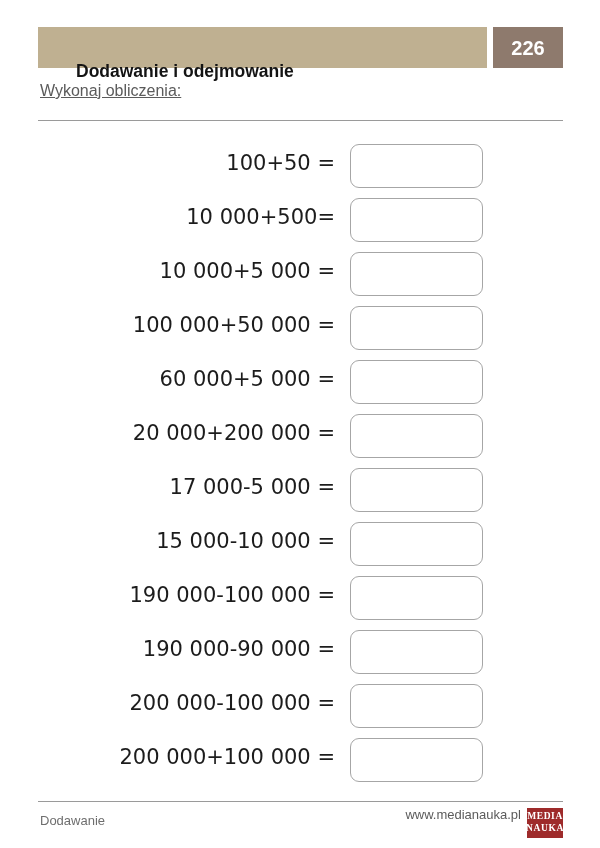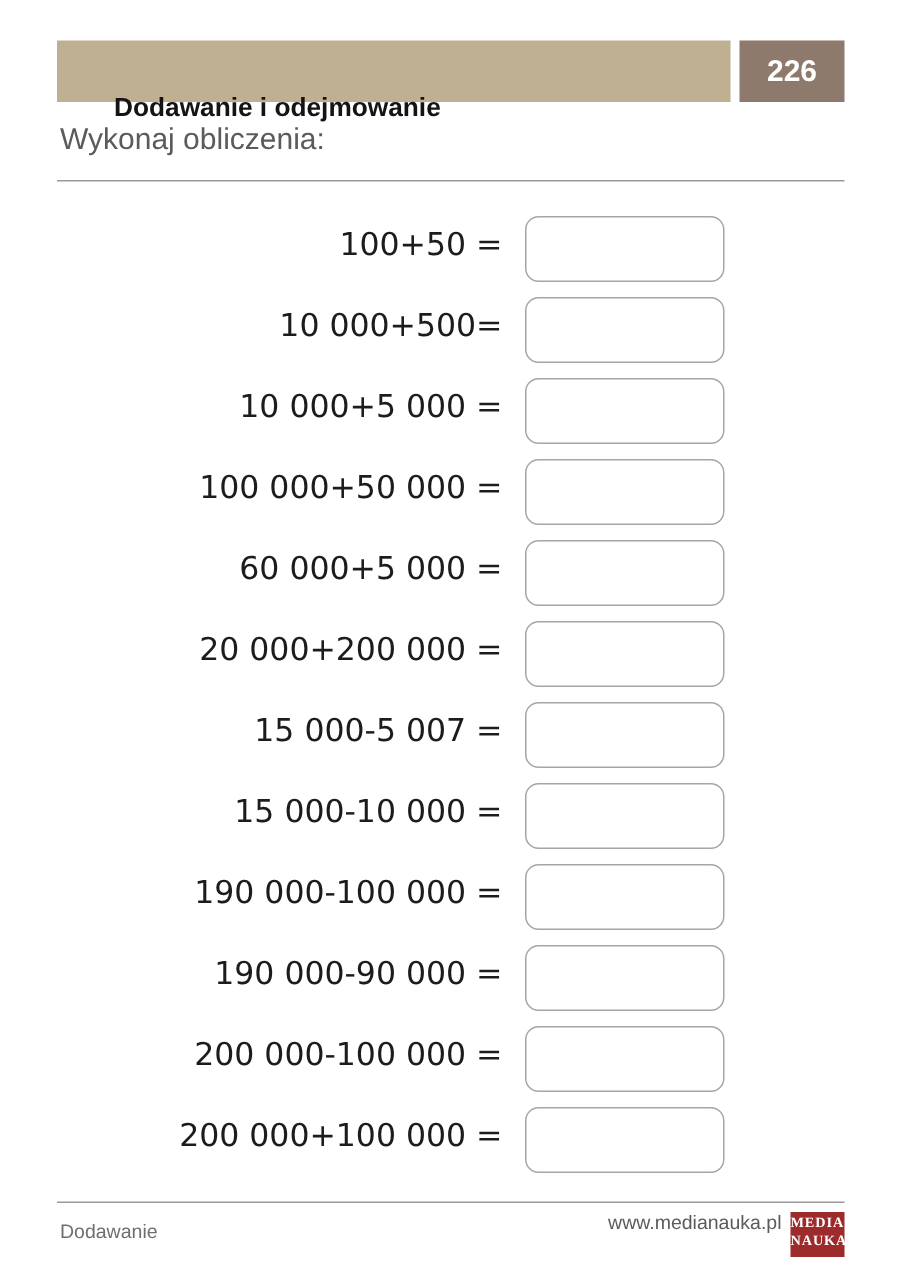--- a/index.html
+++ b/index.html
@@ -76,24 +76,25 @@
     font-size: 20px;
     font-weight: bold;
     line-height: 1;
   }
 
   
   .instruction {
     position: absolute;
     left: 40px;
     top: 83px;
-    font-size: 20px;
+    font-size: 16px;
     color: #5b5b5b;
     line-height: 1;
     white-space: nowrap;
+    text-decoration: underline;
   }
   .rule-top {
     position: absolute;
     left: 38px;
     top: 120px;
     width: 525px;
     height: 1px;
     background: #9a9a9a;
   }
 
@@ -176,21 +177,21 @@
     line-height: 1.2;
     margin-top: 2px;
     letter-spacing: 0.5px;
   }
   .footer-logo {
     width: 36px;
     height: 30px;
     background: #9e2b2b;
     display: flex;
     flex-direction: column;
-    align-items: flex-start;
+    align-items: center;
     justify-content: center;
     box-sizing: border-box;
   }
   .footer-logo-line {
     color: #ffffff;
     font-family: "Liberation Serif", serif;
     font-size: 9.5px;
     font-weight: bold;
     letter-spacing: 0.6px;
     line-height: 1.25;
@@ -239,21 +240,21 @@
       <span class="exercise-expression">60 000+5 000 =</span>
       <div class="answer-box"></div>
     </div>
 
     <div class="exercise-row">
       <span class="exercise-expression">20 000+200 000 =</span>
       <div class="answer-box"></div>
     </div>
 
     <div class="exercise-row">
-      <span class="exercise-expression">15 000-5 007 =</span>
+      <span class="exercise-expression">17 000-5 000 =</span>
       <div class="answer-box"></div>
     </div>
 
     <div class="exercise-row">
       <span class="exercise-expression">15 000-10 000 =</span>
       <div class="answer-box"></div>
     </div>
 
     <div class="exercise-row">
       <span class="exercise-expression">190 000-100 000 =</span>

